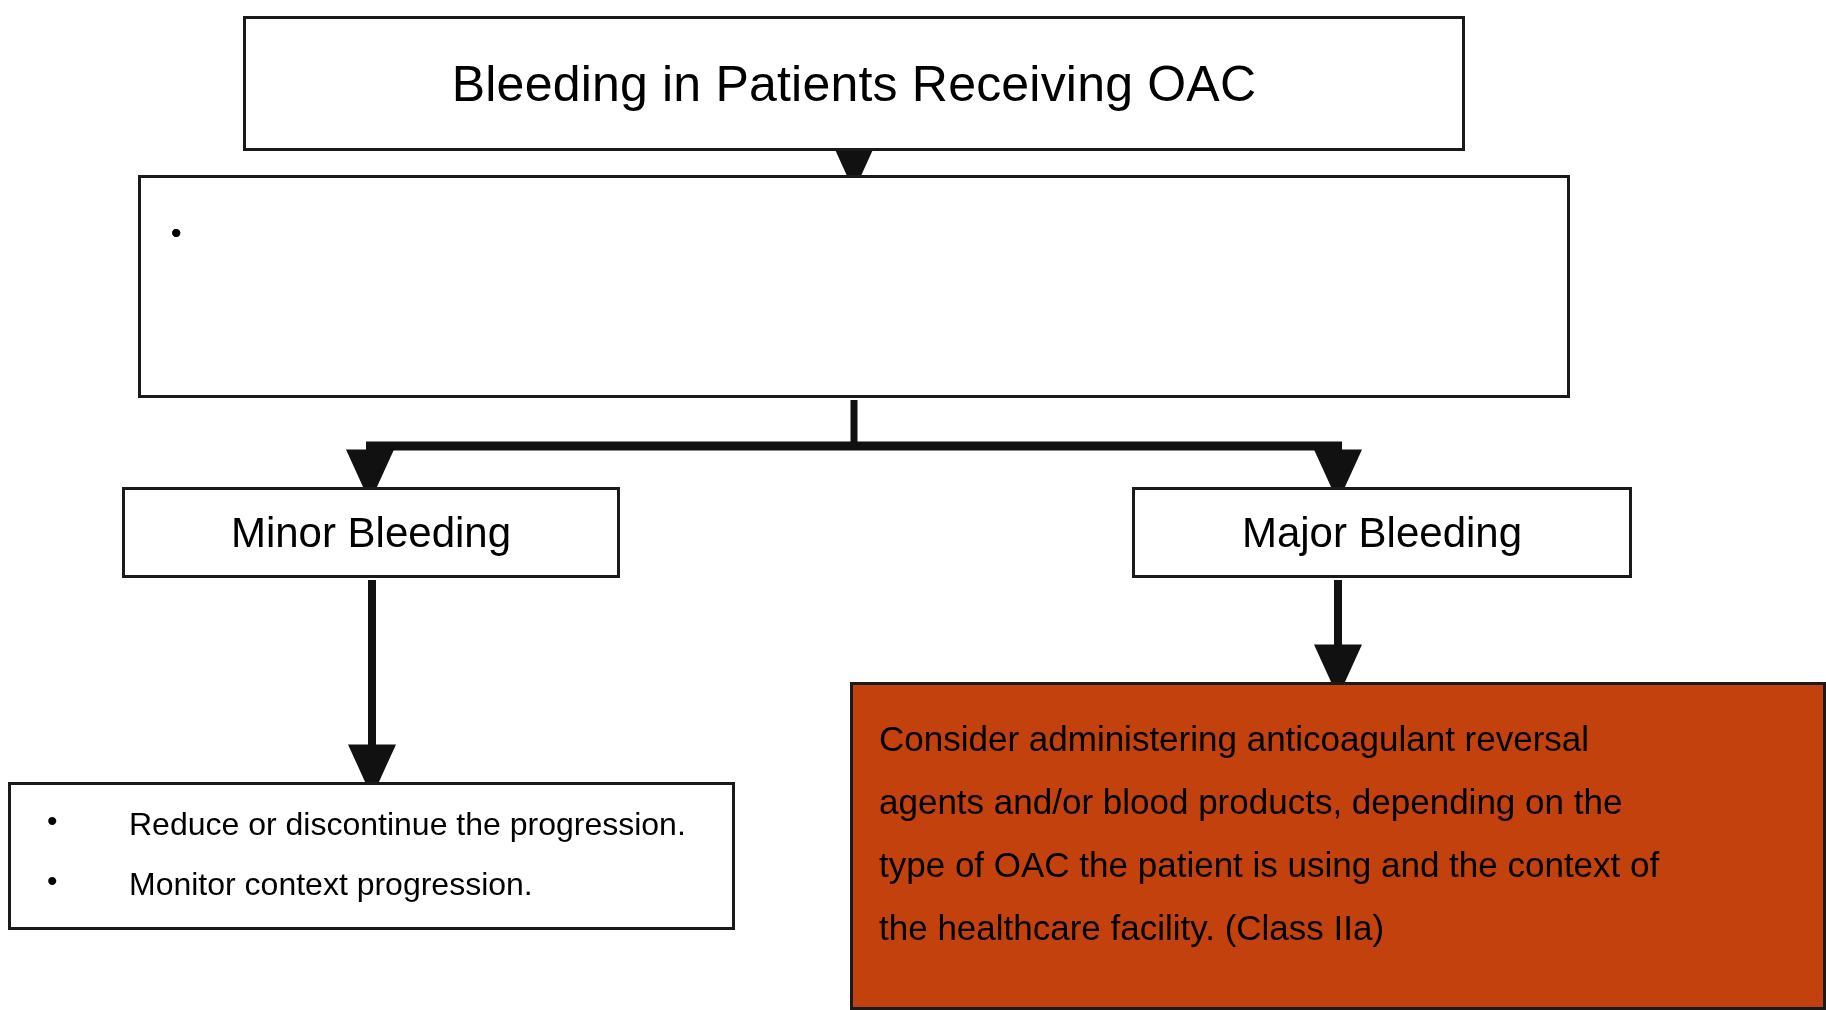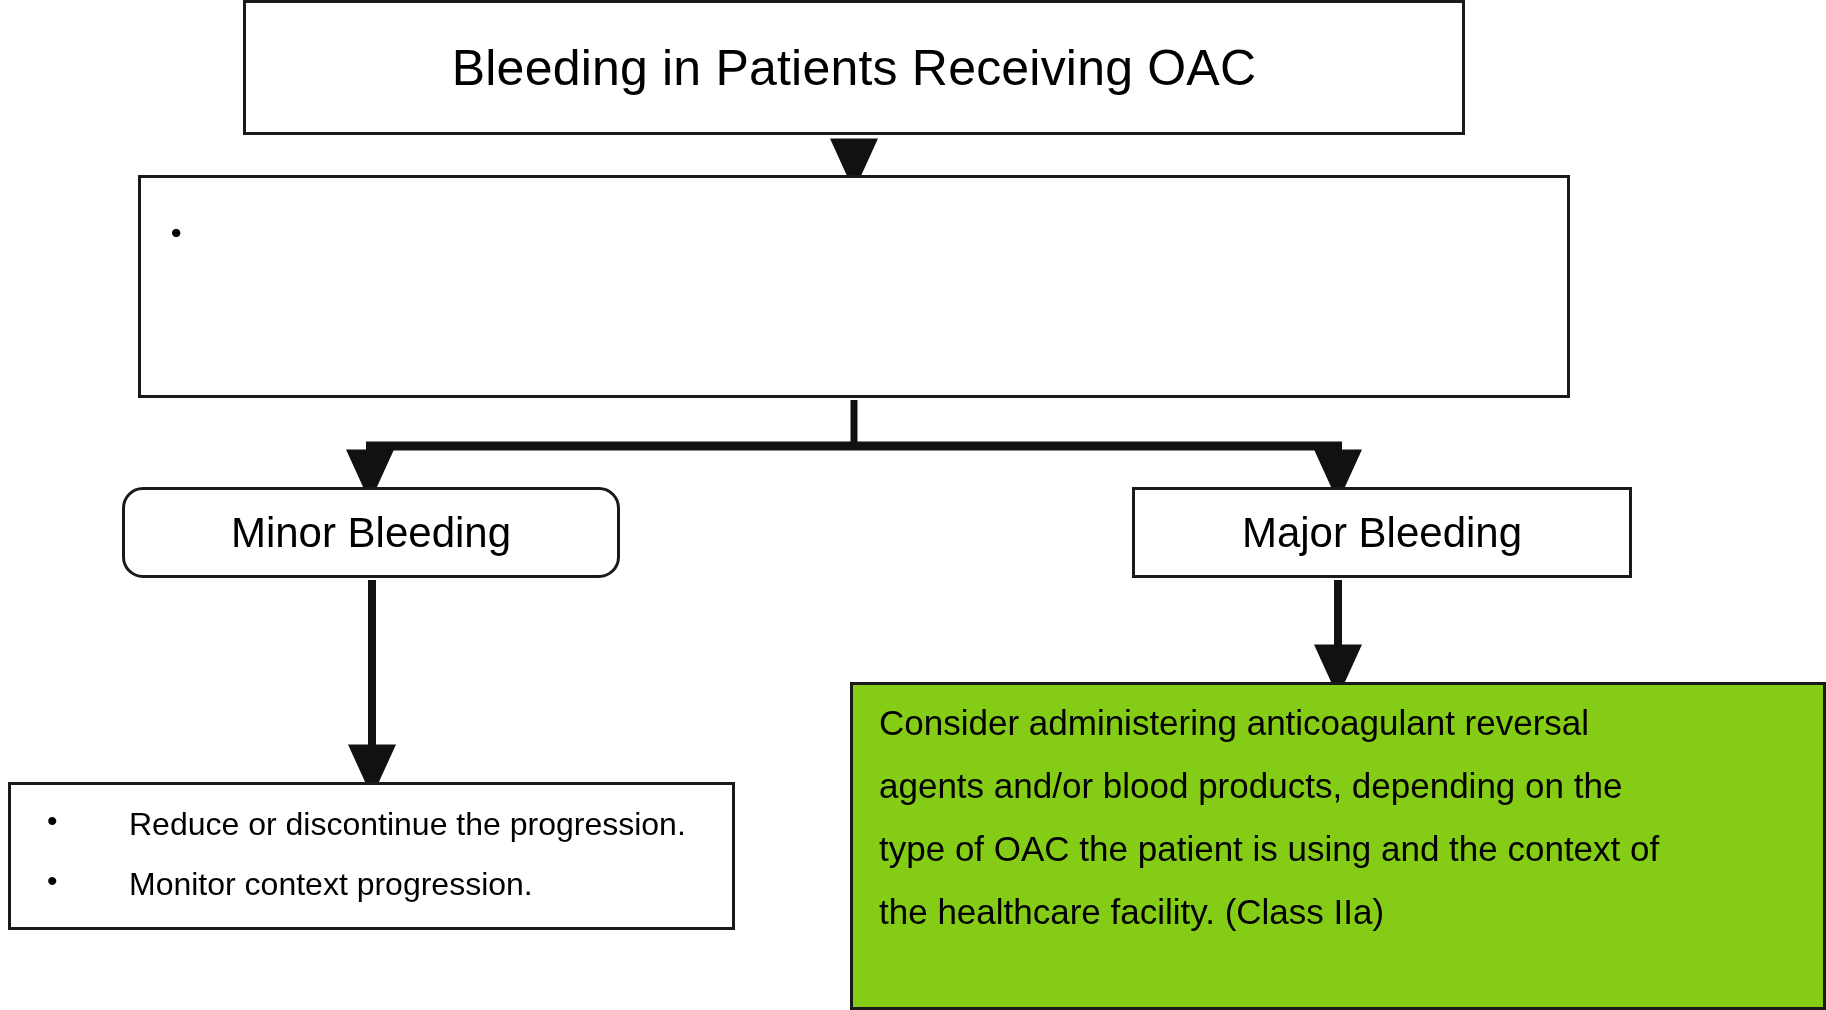--- a/index.html
+++ b/index.html
@@ -27,21 +27,21 @@
   .node-center {
     display: flex;
     align-items: center;
     justify-content: center;
     text-align: center;
   }
 
   
   #title-node {
     left: 243px;
-    top: 0;
+    top: 16px;
     width: 1222px;
     height: 135px;
     font-size: 50px;
     letter-spacing: 0.2px;
   }
 
   
   #manage-node {
     left: 138px;
     top: 175px;
@@ -70,21 +70,20 @@
     line-height: 1.72;
   }
 
   
   #minor-node {
     left: 122px;
     top: 487px;
     width: 498px;
     height: 91px;
     font-size: 42px;
-    border-radius: 21px;
   }
   #major-node {
     left: 1088px;
     top: 487px;
     width: 500px;
     height: 91px;
     font-size: 42px;
     margin-left: 44px;
   }
 
@@ -114,23 +113,23 @@
     top: -2px;
     font-size: 30px;
   }
 
   
   #reversal-node {
     left: 850px;
     top: 682px;
     width: 976px;
     height: 328px;
-    background: #84cc16;
+    background: #c2410c;
     border: 3px solid #1a1a1a;
-    padding: 6px 26px 10px 26px;
+    padding: 22px 26px 10px 26px;
   }
   #reversal-node .rtext {
     font-size: 35px;
     line-height: 1.80;
     max-width: 810px;
   }
 
   
   #connectors {
     position: absolute;

